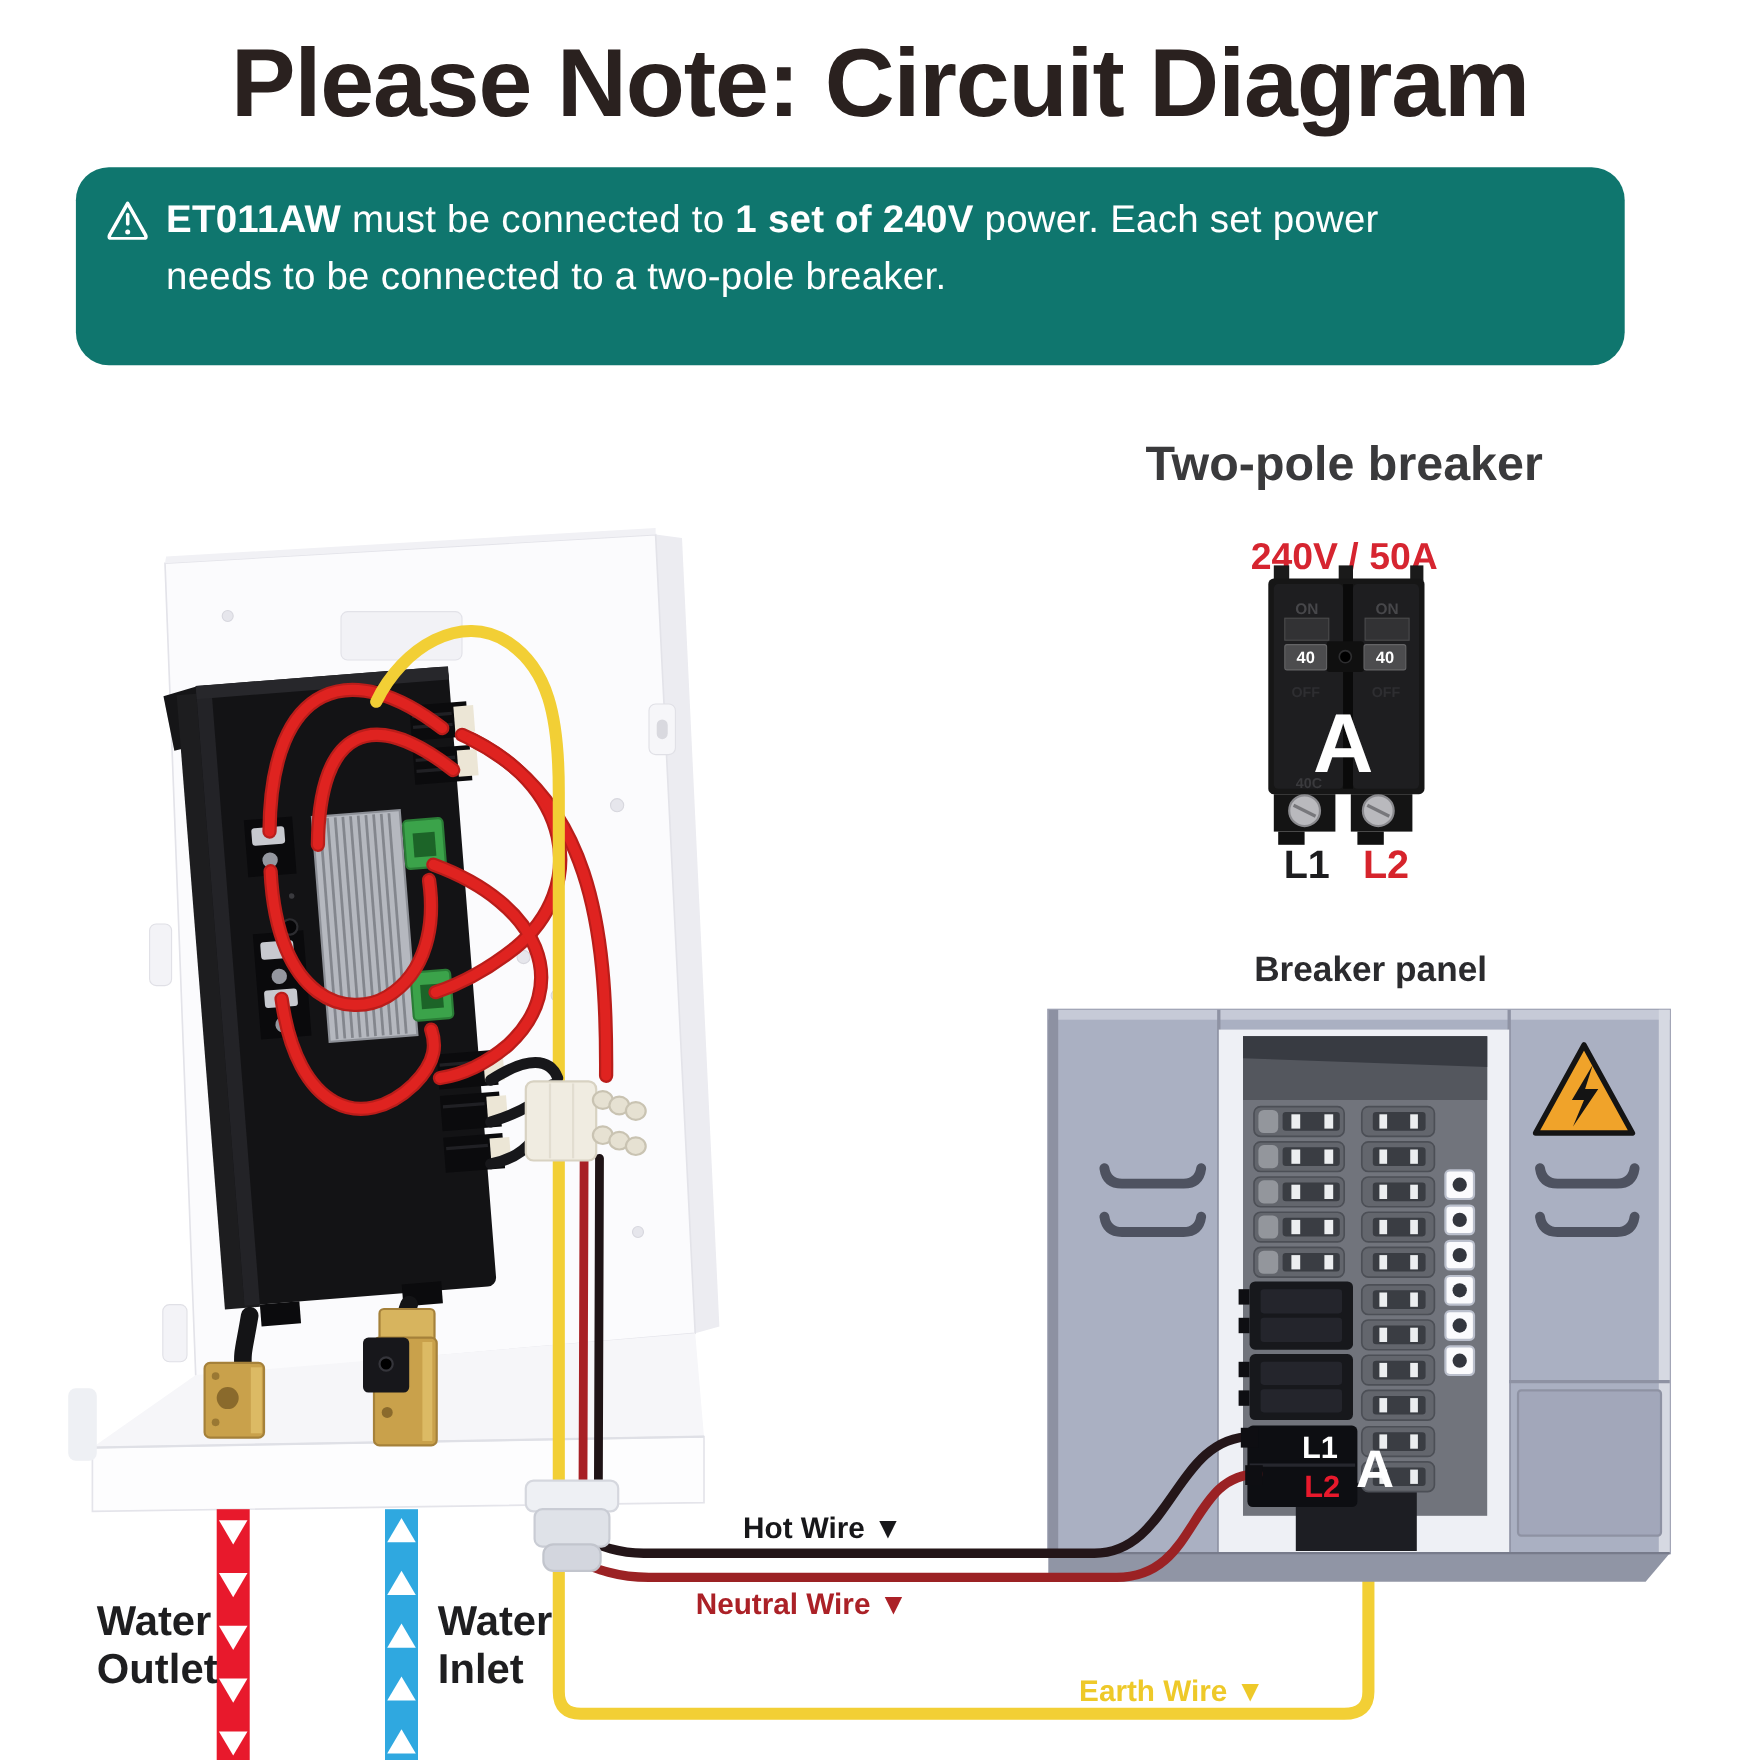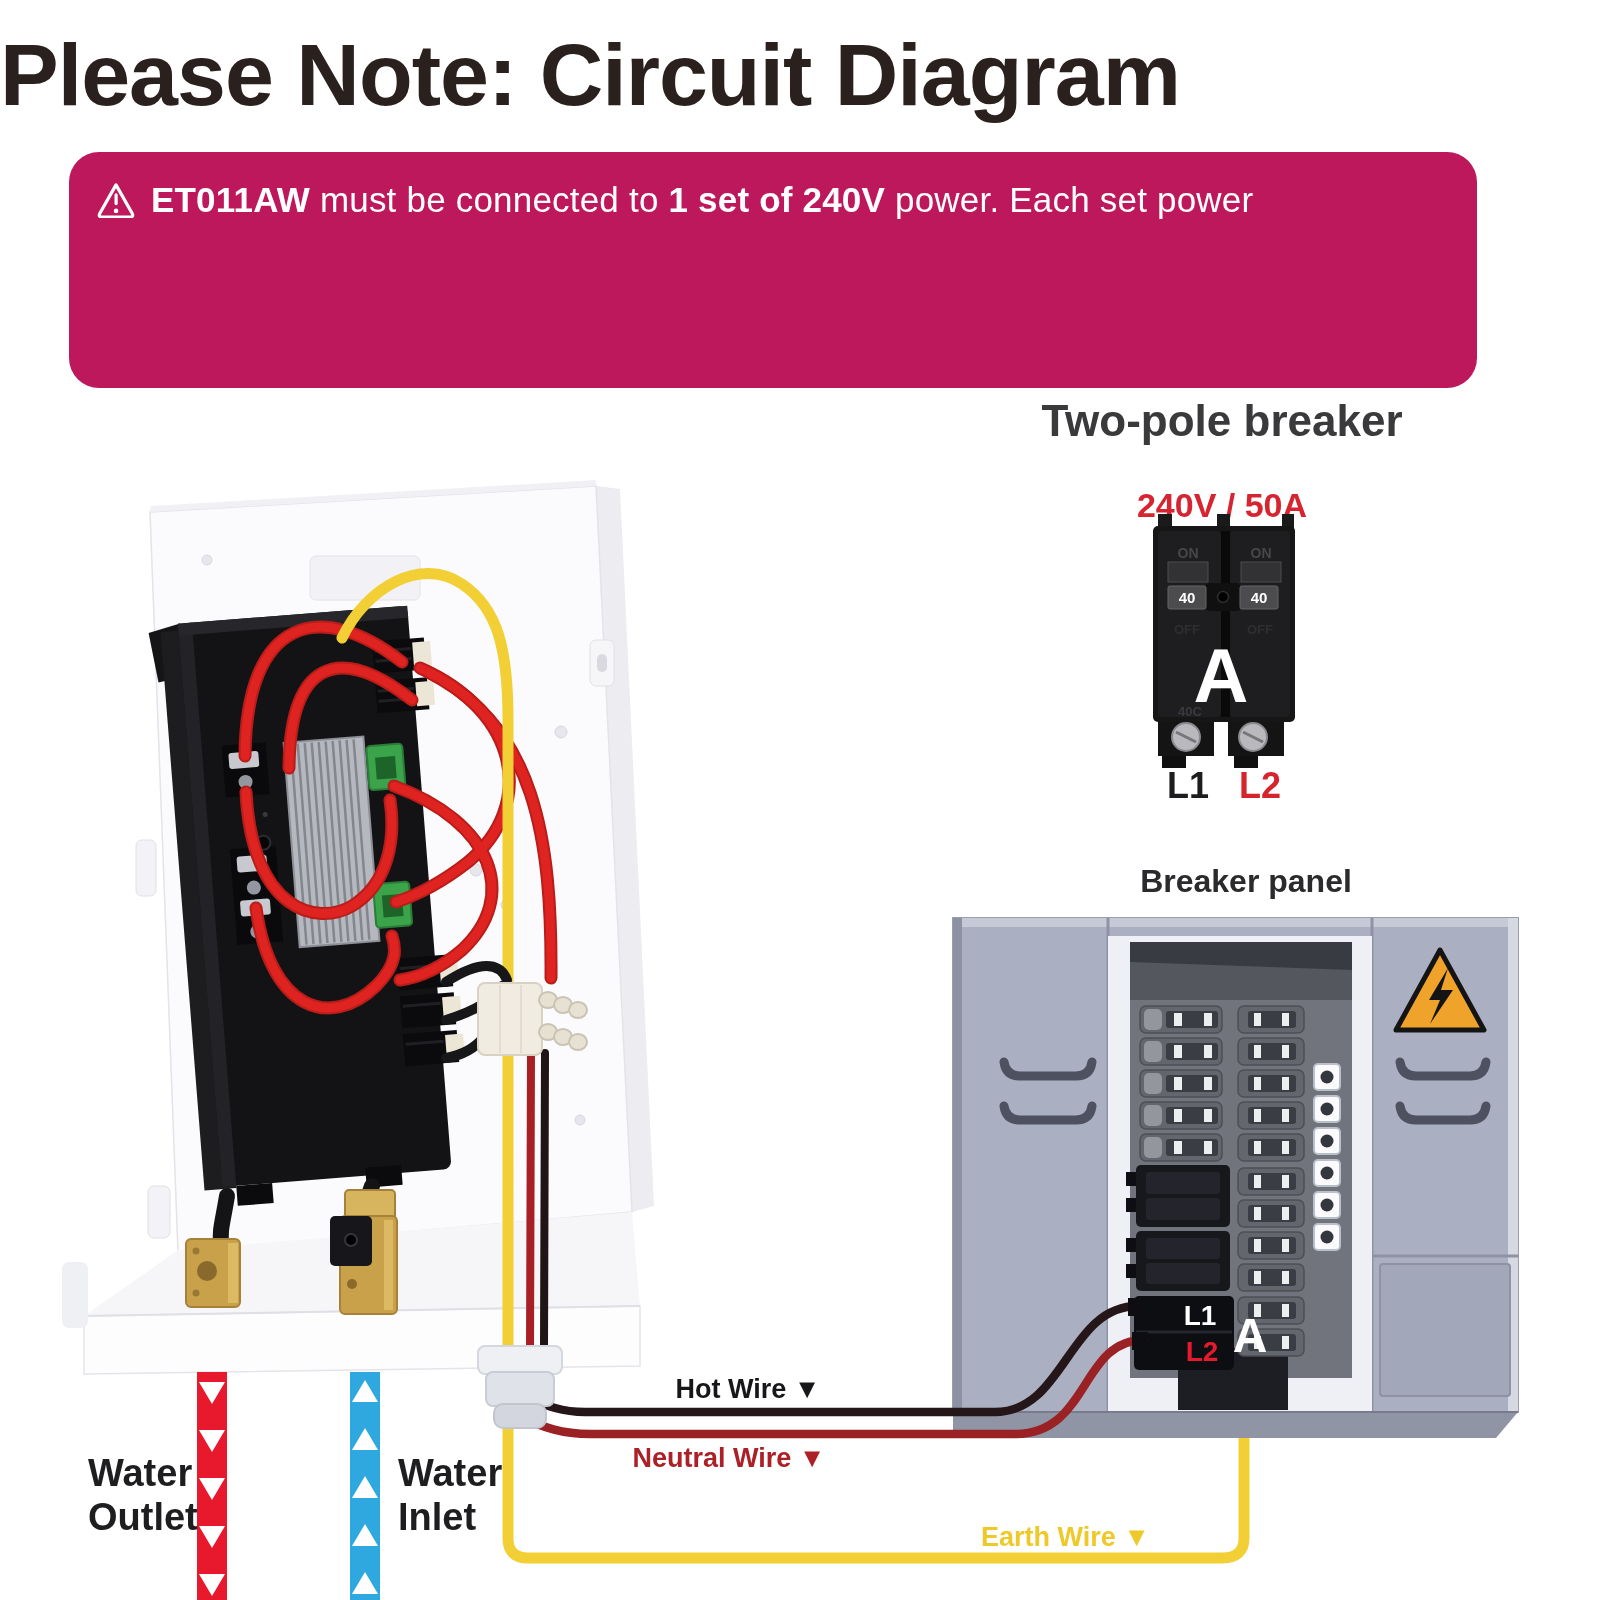--- a/index.html
+++ b/index.html
@@ -1,21 +1,21 @@
 <!DOCTYPE html>
 <html><head>
 <meta charset="utf-8">
 <style>
   html,body{margin:0;padding:0;background:#ffffff;}
   .page{position:relative;width:1600px;height:1600px;overflow:hidden;background:#fff;
         font-family:"Liberation Sans",sans-serif;}
-  .title{position:absolute;left:0;top:24px;width:1600px;text-align:left;
+  .title{position:absolute;left:0;top:24px;width:1600px;text-align:center;
          font-size:88px;font-weight:800;letter-spacing:-1px;color:#2a211f;}
-  .warning-box{position:absolute;left:69px;top:152px;width:1408px;height:236px;
-         background:#be185d;border-radius:30px;box-sizing:border-box;
+  .warning-box{position:absolute;left:69px;top:152px;width:1408px;height:180px;
+         background:#0f766e;border-radius:30px;box-sizing:border-box;
          padding:22px 34px 0 28px;color:#ffffff;}
   .warn-row{display:flex;gap:16px;align-items:flex-start;}
   .warn-icon{width:38px;height:36px;flex:none;margin-top:8px;}
   .warn-text{margin:0;font-size:35px;line-height:52px;font-weight:500;letter-spacing:.2px;}
   .warn-text .wline{display:block;}
   .warn-text b{font-weight:800;}
   .diagram-svg{position:absolute;left:0;top:0;width:1600px;height:1600px;}
   text{font-family:"Liberation Sans",sans-serif;}
 </style>
 </head>
@@ -440,17 +440,18 @@
 
   <div class="warning-box">
     <div class="warn-row">
       <svg class="warn-icon" viewBox="0 0 40 38">
         <path d="M20,3 L37,33 Q39,37 34.5,37 L5.5,37 Q1,37 3,33 Z" fill="none" stroke="#ffffff" stroke-width="3.4" stroke-linejoin="round"></path>
         <rect x="18.4" y="12" width="3.4" height="12.5" rx="1.7" fill="#ffffff"></rect>
         <circle cx="20.1" cy="30.5" r="2.4" fill="#ffffff"></circle>
       </svg>
       <p class="warn-text">
         <span class="wline"><b>ET011AW</b><span> must be connected to </span><b>1 set of 240V</b><span> power. Each set power</span></span>
+        <span class="wline">needs to be connected to a two-pole breaker.</span>
       </p>
     </div>
   </div>
 
 </div>
 
 </body></html>

